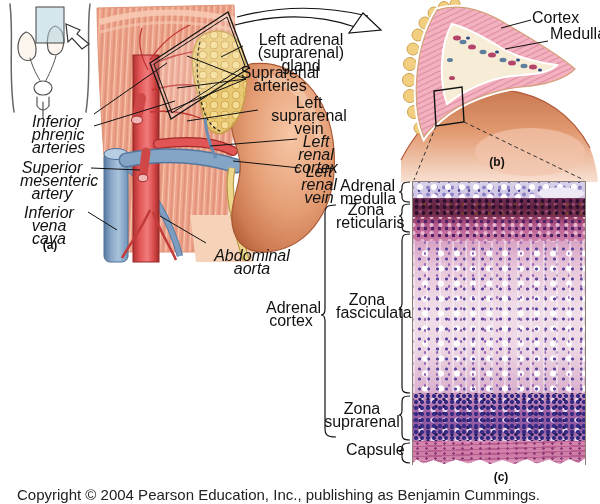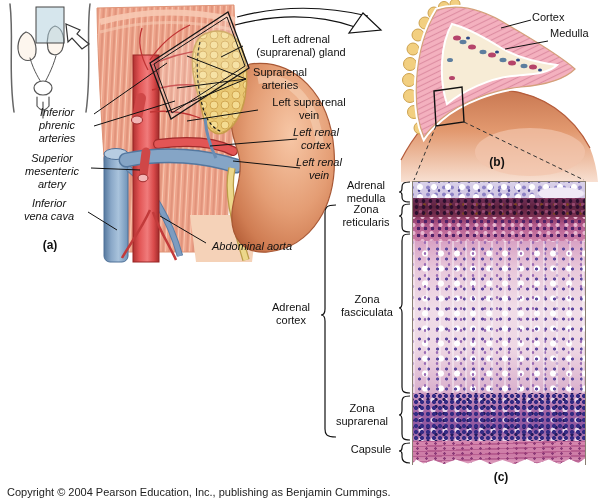--- a/index.html
+++ b/index.html
@@ -1,22 +1,22 @@
 <!DOCTYPE html>
 <html><head>
 <meta charset="utf-8">
 <style>
   html,body{margin:0;padding:0;background:#fff;}
   #stage{position:relative;width:600px;height:504px;background:#fff;overflow:hidden;
          font-family:"Liberation Sans",sans-serif;color:#111;}
   #art{position:absolute;left:0;top:0;}
-  .lbl{position:absolute;font-size:11px;line-height:13px;text-align:center;color:#111;}
-  .it{font-style:italic;}
+  .lbl{position:absolute;font-size:16px;line-height:13px;text-align:center;color:#111;}
+  .it{font-style:italic;margin-top:9px;}
   .tag{position:absolute;font-size:12px;font-weight:bold;text-align:center;color:#111;}
-  .copyright{position:absolute;left:7px;top:486px;font-size:11px;color:#222;}
+  .copyright{position:absolute;left:17px;top:486px;font-size:15px;color:#222;}
   
   .histo{position:absolute;left:412px;top:181px;width:174px;height:284px;
          border:1px solid #8a8073;border-bottom:none;box-sizing:border-box;background:#fff;}
   .hz{width:100%;}
   #hz-med{height:16px;background:
     radial-gradient(ellipse 34px 9px at 86% 72%, #efe9f6 65%, rgba(0,0,0,0) 72%) 0 0/100% 100% no-repeat,
     radial-gradient(circle,#ffffff 2.5px,rgba(0,0,0,0) 3.5px) 0 0/14px 10px,
     radial-gradient(circle,#8d82c6 1.5px,rgba(0,0,0,0) 2.3px) 3px 2px/8px 7px,
     radial-gradient(circle,#4e4496 1px,rgba(0,0,0,0) 1.6px) 1px 4px/10px 9px,
     linear-gradient(180deg,#d9d1ea,#cfc4e2);}

